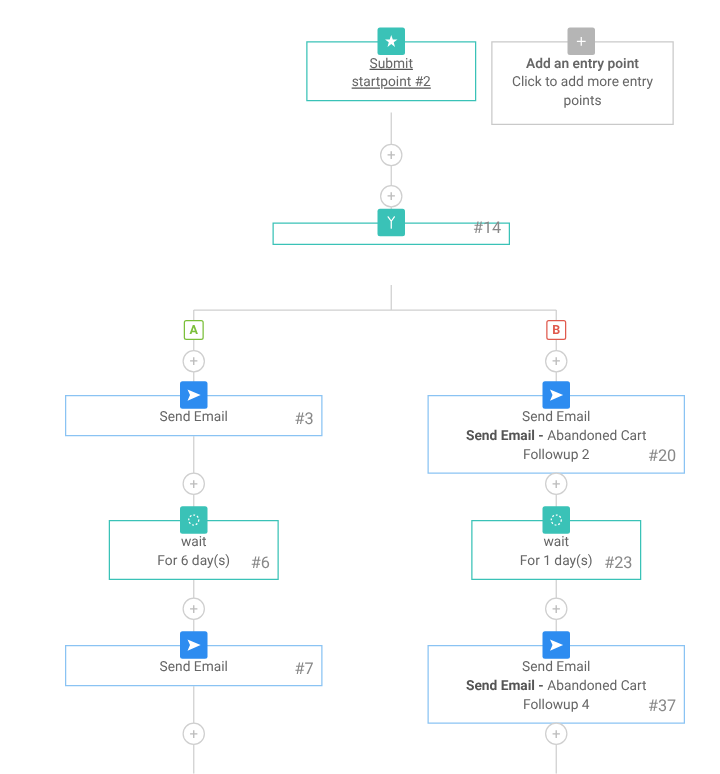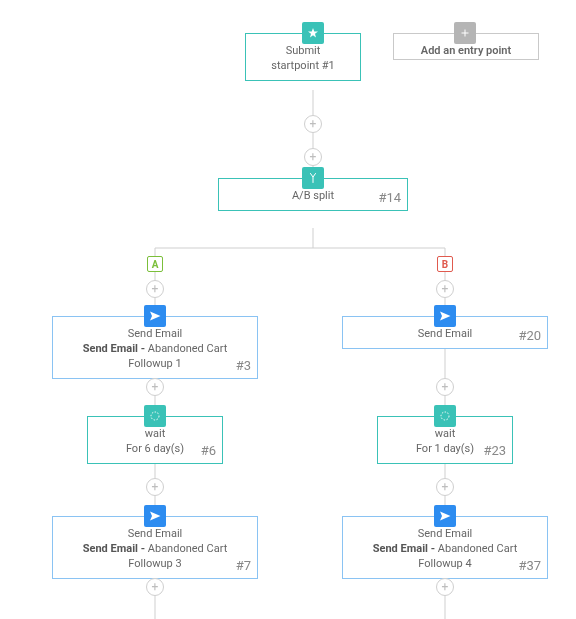--- a/index.html
+++ b/index.html
@@ -100,62 +100,59 @@
     <line x1="155" y1="248" x2="155" y2="619"></line>
     <line x1="445" y1="248" x2="445" y2="619"></line>
   </g>
 </svg>
 
 <div class="badge teal" style="left:302px; top:22px;">
   <svg width="12" height="12" viewBox="0 0 24 24">
     <polygon points="12,2 14.5,9 22,9 16,13.5 18,21 12,16.5 6,21 8,13.5 2,9 9.5,9" fill="#ffffff"></polygon>
   </svg>
 </div>
-<div class="node teal-b" style="left:245px; top:33px; width:116px;">
+<div class="node teal-b" style="left:245px; top:33px; width:136px;text-decoration:underline;">
   <div class="title">Submit</div>
-  <div class="line2">startpoint #1</div>
+  <div class="line2">startpoint #2</div>
 </div>
 
 <div class="badge gray" style="left:454px; top:22px;">
   <svg width="12" height="12" viewBox="0 0 24 24">
     <path d="M11 5h2v14h-2z M5 11h14v2H5z" fill="#ffffff"></path>
   </svg>
 </div>
-<div class="node gray-b" style="left:393px; top:33px; width:146px; padding-bottom:0;">
+<div class="node gray-b" style="left:393px; top:33px; width:146px; padding-bottom:10px;">
   <div class="title" style="font-weight:600;">Add an entry point</div>
+  <div class="line2">Click to add more entry points</div>
 </div>
 
 <div class="add-btn" style="left:304px; top:115px;"></div>
 <div class="add-btn" style="left:304px; top:148px;"></div>
 
 <div class="badge teal" style="left:302px; top:167px;">
   <svg width="12" height="12" viewBox="0 0 24 24">
     <path d="M7 3l5 7 5-7M12 10v11" stroke="#ffffff" stroke-width="2" fill="none" stroke-linecap="round" stroke-linejoin="round"></path>
   </svg>
 </div>
 <div class="node teal-b" style="left:218px; top:178px; width:190px;">
-  <div class="title">A/B split</div>
   <div class="idtag">#14</div>
 </div>
 
 <div class="split-badge a" style="left:147px; top:256px;">A</div>
 <div class="split-badge b" style="left:437px; top:256px;">B</div>
 <div class="add-btn" style="left:146px; top:280px;"></div>
 <div class="add-btn" style="left:436px; top:280px;"></div>
 
 <div class="badge blue" style="left:144px; top:305px;">
   <svg width="12" height="12" viewBox="0 0 24 24">
     <path d="M2 21l21-9L2 3l4 9-4 9z" fill="#ffffff"></path>
   </svg>
 </div>
 <div class="node blue-b" style="left:52px; top:316px; width:206px;">
   <div class="title">Send Email</div>
-  <div class="line2">
-    <b>Send Email - </b><span>Abandoned Cart Followup 1</span>
-  </div>
   <div class="idtag">#3</div>
 </div>
 <div class="add-btn" style="left:146px; top:378px;"></div>
 
 <div class="badge teal" style="left:144px; top:405px;">
   <svg width="12" height="12" viewBox="0 0 24 24">
     <circle cx="12" cy="12" r="8" stroke="#ffffff" stroke-width="2" fill="none" stroke-dasharray="3 3"></circle>
   </svg>
 </div>
 <div class="node teal-b" style="left:87px; top:416px; width:136px;">
@@ -165,34 +162,34 @@
 </div>
 <div class="add-btn" style="left:146px; top:478px;"></div>
 
 <div class="badge blue" style="left:144px; top:505px;">
   <svg width="12" height="12" viewBox="0 0 24 24">
     <path d="M2 21l21-9L2 3l4 9-4 9z" fill="#ffffff"></path>
   </svg>
 </div>
 <div class="node blue-b" style="left:52px; top:516px; width:206px;">
   <div class="title">Send Email</div>
+  <div class="idtag">#7</div>
+</div>
+<div class="add-btn" style="left:146px; top:578px;"></div>
+
+<div class="badge blue" style="left:434px; top:305px;">
+  <svg width="12" height="12" viewBox="0 0 24 24">
+    <path d="M2 21l21-9L2 3l4 9-4 9z" fill="#ffffff"></path>
+  </svg>
+</div>
+<div class="node blue-b" style="left:342px; top:316px; width:206px;">
+  <div class="title">Send Email</div>
   <div class="line2">
-    <b>Send Email - </b><span>Abandoned Cart Followup 3</span>
+    <b>Send Email - </b><span>Abandoned Cart Followup 2</span>
   </div>
-  <div class="idtag">#7</div>
-</div>
-<div class="add-btn" style="left:146px; top:578px;"></div>
-
-<div class="badge blue" style="left:434px; top:305px;">
-  <svg width="12" height="12" viewBox="0 0 24 24">
-    <path d="M2 21l21-9L2 3l4 9-4 9z" fill="#ffffff"></path>
-  </svg>
-</div>
-<div class="node blue-b" style="left:342px; top:316px; width:206px;">
-  <div class="title">Send Email</div>
   <div class="idtag">#20</div>
 </div>
 <div class="add-btn" style="left:436px; top:378px;"></div>
 
 <div class="badge teal" style="left:434px; top:405px;">
   <svg width="12" height="12" viewBox="0 0 24 24">
     <circle cx="12" cy="12" r="8" stroke="#ffffff" stroke-width="2" fill="none" stroke-dasharray="3 3"></circle>
   </svg>
 </div>
 <div class="node teal-b" style="left:377px; top:416px; width:136px;">

